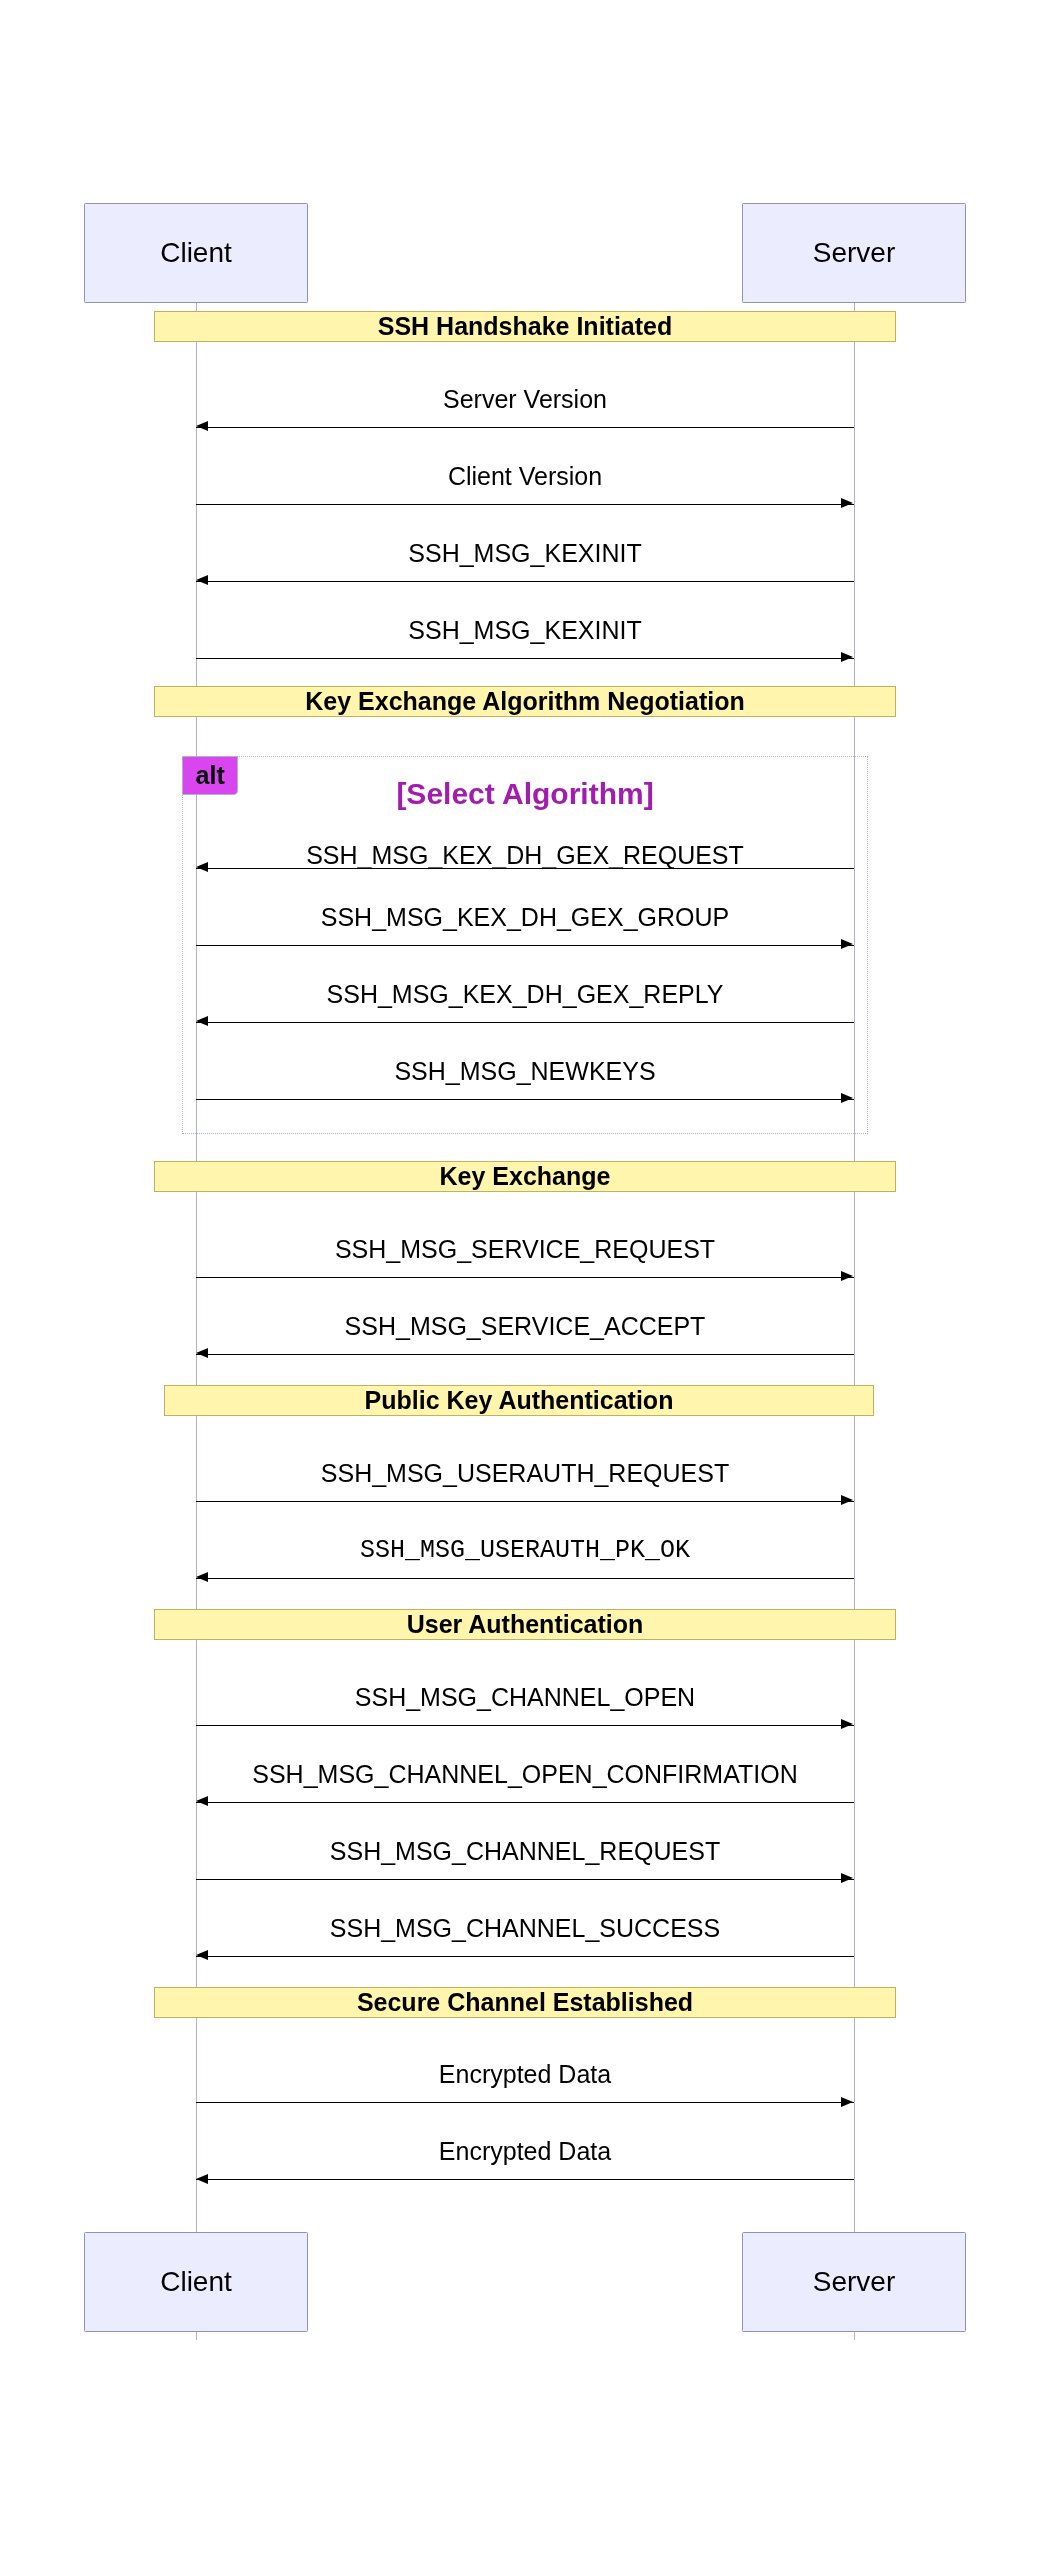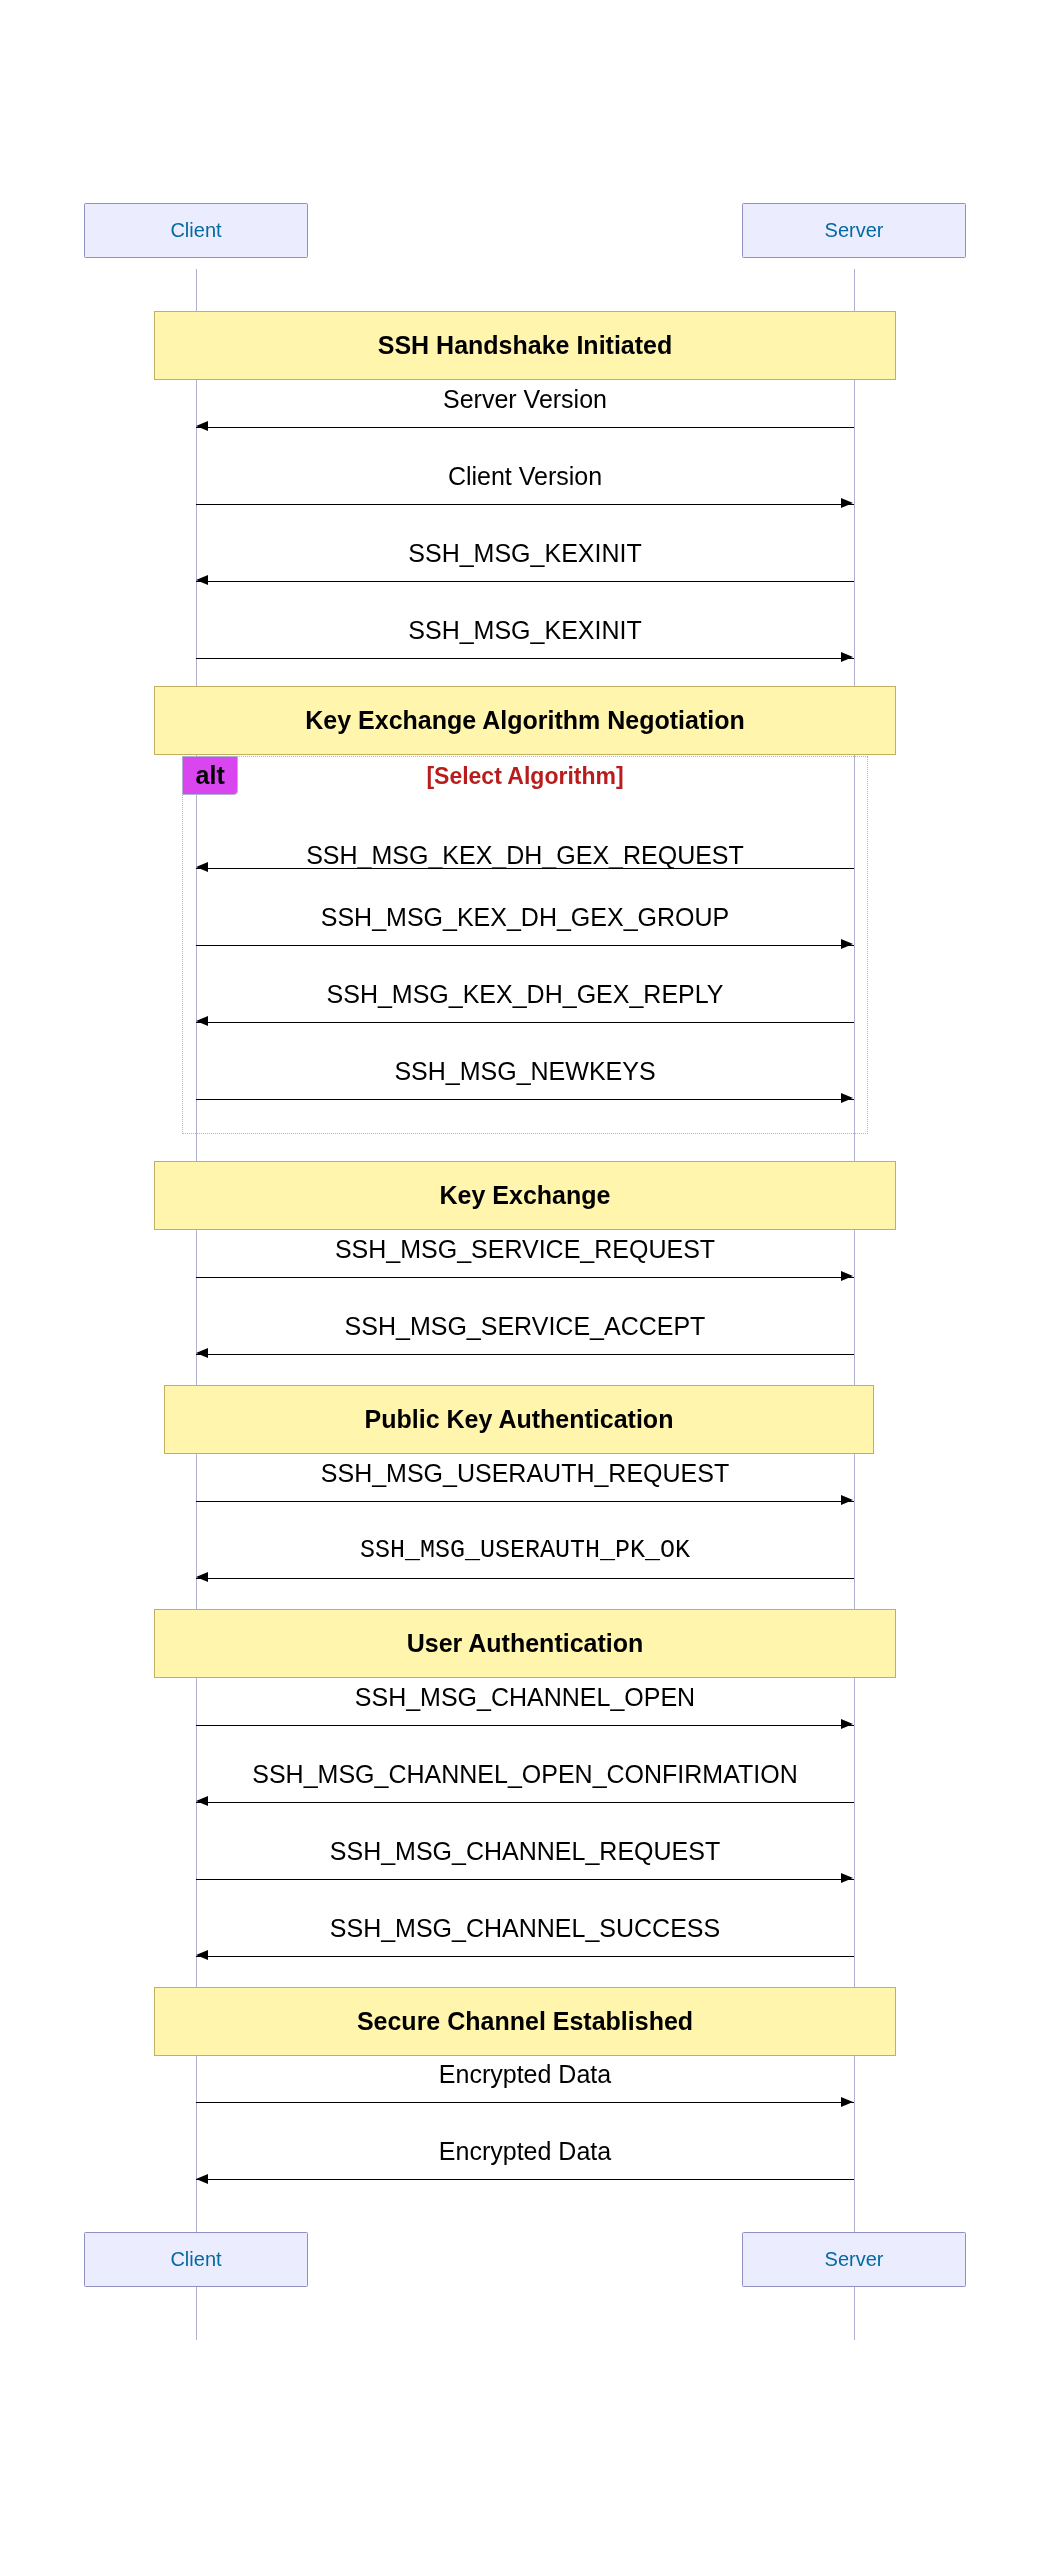--- a/index.html
+++ b/index.html
@@ -14,41 +14,41 @@
     position: absolute;
     left: 84px;
     top: 203px;
     width: 882px;
   }
   .participant-box {
     position: absolute;
     background: #ECECFF;
     border: 0.7px solid #9090c0;
     border-radius: 1.4px;
-    padding: 15px 0;
-    text-align: center;
-    font-size: 20px;
+    padding: 33px 0;
+    text-align: center;
+    font-size: 28px;
     font-weight: 400;
-    color: #0369a1;
+    color: #000000;
     width: 224px;
   }
   .lifeline {
     position: absolute;
     width: 0.7px;
     background: #b0b0d0;
   }
   .note {
     position: absolute;
     background: #FFF5AD;
     border: 0.7px solid #c0b060;
     text-align: center;
     font-size: 25px;
     font-weight: 600;
     color: #000;
-    padding: 19px 0;
+    padding: 0 0;
   }
   .msg-label {
     position: absolute;
     width: 100%;
     text-align: center;
     font-size: 25px;
     color: #000;
   }
   .arrow {
     position: absolute;
@@ -80,23 +80,24 @@
     border-radius: 0 0 4.2px 0;
     font-size: 25px;
     font-weight: 600;
     color: #000;
     padding: 4.2px 12.6px;
   }
   .alt-title {
     position: absolute;
     width: 100%;
     text-align: center;
-    font-size: 23px;
+    font-size: 30px;
     font-weight: 600;
-    color: #b91c1c;
+    color: #a21caf;
+    margin-top: 14px;
   }
 </style>
 </head>
 <body>
 
 <div class="diagram">
 
   <div class="lifeline" style="left:112px; top:66px; height:2071px;"></div>
   <div class="lifeline" style="left:770px; top:66px; height:2071px;"></div>
 

